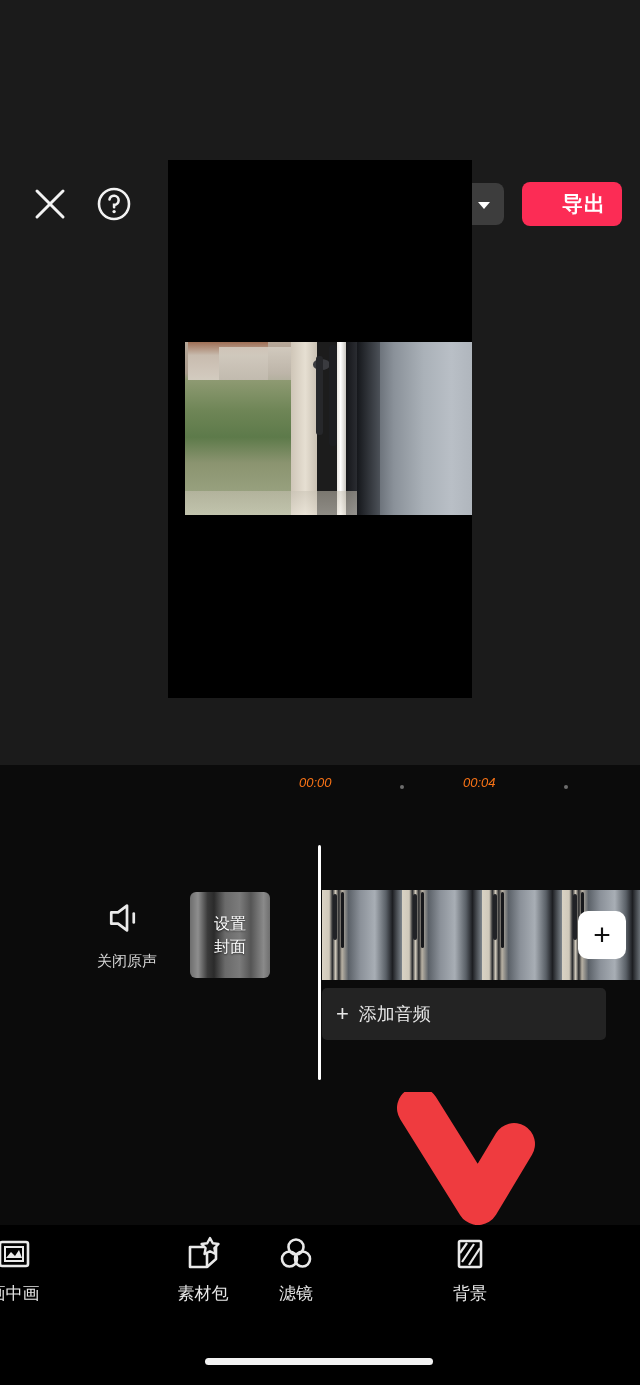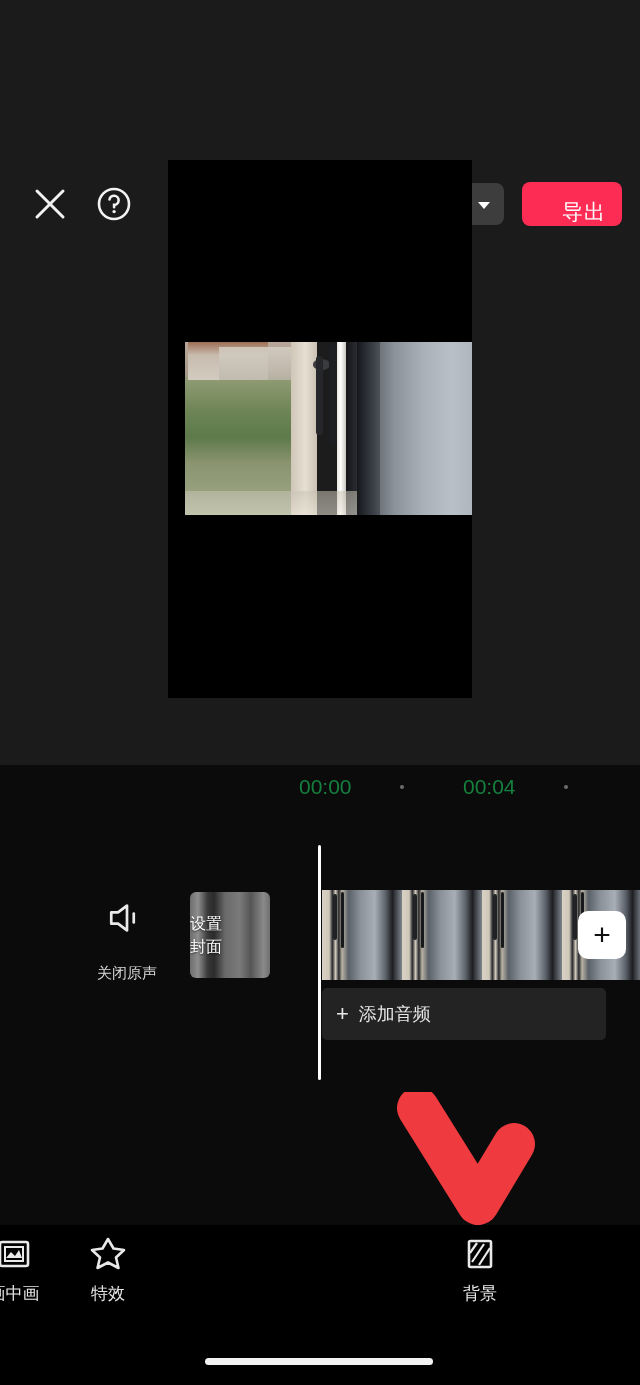--- a/index.html
+++ b/index.html
@@ -42,22 +42,22 @@
     width: 0; height: 0;
     border-left: 6px solid transparent;
     border-right: 6px solid transparent;
     border-top: 7px solid #fff;
     margin-top: 2px;
   }
   .export-btn {
     position: absolute; right: 18px; top: 96px;
     width: 100px; height: 44px;
     background: #fc2c55; border-radius: 8px;
-    display: flex; align-items: flex-end; justify-content: center;
-    color: #fff; font-size: 21px; font-weight: 400; letter-spacing: 1px; padding-left: 24px;
+    display: flex; align-items: center; justify-content: center;
+    color: #fff; font-size: 21px; font-weight: 700; letter-spacing: 1px; padding-left: 24px;
   }
 
   
   .canvas {
     position: absolute; left: 168px; top: 160px;
     width: 304px; height: 538px;
     background: #000;
     overflow: hidden;
   }
   .clip {
@@ -127,42 +127,42 @@
     position: absolute; left: 0; top: 706px; width: 640px; height: 56px;
   }
 
   
   .timeline {
     position: absolute; left: 0; top: 765px; width: 640px; height: 460px;
     background: #0b0b0b;
   }
   .ruler { position: absolute; left: 0; top: 775px; width: 640px; height: 34px; }
   .ruler .tick-label {
-    position: absolute; top: 0; color: #15803d; font-size: 21px;
+    position: absolute; top: 0; color: #f97316; font-size: 13px; font-style: italic;
   }
   .ruler .tick-dot {
     position: absolute; top: 10px; width: 4px; height: 4px;
     background: #6d6d6d; border-radius: 50%;
   }
 
   .playhead {
     position: absolute; left: 318px; top: 845px;
     width: 3px; height: 235px; background: #ffffff; border-radius: 2px;
   }
 
   .mute-ctl { position: absolute; left: 96px; top: 900px; width: 62px; text-align: center; }
-  .mute-ctl .label { color: #d8d8d8; font-size: 15px; margin-top: 24px; white-space: nowrap; }
+  .mute-ctl .label { color: #d8d8d8; font-size: 15px; margin-top: 12px; white-space: nowrap; }
 
   .cover-thumb {
     position: absolute; left: 190px; top: 892px; width: 80px; height: 86px;
     border-radius: 6px; overflow: hidden;
     background: linear-gradient(90deg,#6e6e6e 0%, #8e8e8e 10%, #3a3a3a 22%,
                                 #2b2b2b 30%, #6a6a6a 44%, #7b7b7b 62%,
                                 #555 76%, #8a8a8a 92%, #6f6f6f 100%);
-    display:flex; align-items:center; 
+    display:flex; align-items:center; justify-content:center;
   }
   .cover-thumb .ct-text {
     color: #fff; font-size: 16px; line-height: 23px; text-align: center;
     text-shadow: 0 1px 2px rgba(0,0,0,.65);
   }
 
   .videotrack {
     position: absolute; left: 322px; top: 890px; width: 318px; height: 90px;
     overflow: hidden;
   }
@@ -358,33 +358,45 @@
       <div class="ti">
         <svg viewBox="0 0 40 40" width="40" height="40">
           <rect x="6" y="8" width="28" height="24" rx="2" fill="none" stroke="#e9e9e9" stroke-width="2.6"></rect>
           <rect x="11" y="13" width="18" height="14" fill="none" stroke="#e9e9e9" stroke-width="2"></rect>
           <path d="M12 24 L17 18 L21 22 L25 16 L28 24 Z" fill="#e9e9e9"></path>
         </svg>
       </div>
       <div class="tl">画中画</div>
     </div>
 
-    <div class="tool" style="left:62px">
+
+    <div class="tool" style="left:157px">
       <div class="ti">
         <svg viewBox="0 0 40 40" width="40" height="40">
-          <path d="M20 5 L25.5 14.5 L36 16 L28 23.5 L30.5 34 L20 28.5 L9.5 34 L12 23.5 L4 16 L14.5 14.5 Z" fill="none" stroke="#e9e9e9" stroke-width="2.6" stroke-linejoin="round"></path>
+          <path d="M7 13 H24 V33 H7 Z" fill="none" stroke="#e9e9e9" stroke-width="2.6" stroke-linejoin="round"></path>
+          <path d="M24 13 L33 13 L33 25 L24 33" fill="none" stroke="#e9e9e9" stroke-width="2.6" stroke-linejoin="round"></path>
+          <path d="M27 4 L29.8 9.2 L35.5 10 L31.4 14.2 L32.5 20 L27 17.2 L21.5 20 L22.6 14.2 L18.5 10 L24.2 9.2 Z" fill="#0b0b0b" stroke="#e9e9e9" stroke-width="2.4" stroke-linejoin="round"></path>
         </svg>
       </div>
-      <div class="tl">特效</div>
-    </div>
-
-
-
-
-    <div class="tool" style="left:434px">
+      <div class="tl">素材包</div>
+    </div>
+
+    <div class="tool" style="left:250px">
+      <div class="ti">
+        <svg viewBox="0 0 40 40" width="40" height="40">
+          <circle cx="20" cy="13" r="7.5" fill="none" stroke="#e9e9e9" stroke-width="2.6"></circle>
+          <circle cx="13.5" cy="25" r="7.5" fill="none" stroke="#e9e9e9" stroke-width="2.6"></circle>
+          <circle cx="26.5" cy="25" r="7.5" fill="none" stroke="#e9e9e9" stroke-width="2.6"></circle>
+        </svg>
+      </div>
+      <div class="tl">滤镜</div>
+    </div>
+
+
+    <div class="tool" style="left:424px">
       <div class="ti">
         <svg viewBox="0 0 40 40" width="40" height="40">
           <rect x="9" y="7" width="22" height="26" rx="1.5" fill="none" stroke="#e9e9e9" stroke-width="2.6"></rect>
           <line x1="12" y1="28" x2="24" y2="10" stroke="#e9e9e9" stroke-width="2.2"></line>
           <line x1="19" y1="31" x2="30" y2="14" stroke="#e9e9e9" stroke-width="2.2"></line>
           <line x1="10" y1="19" x2="17" y2="9" stroke="#e9e9e9" stroke-width="2.2"></line>
         </svg>
       </div>
       <div class="tl">背景</div>
     </div>

